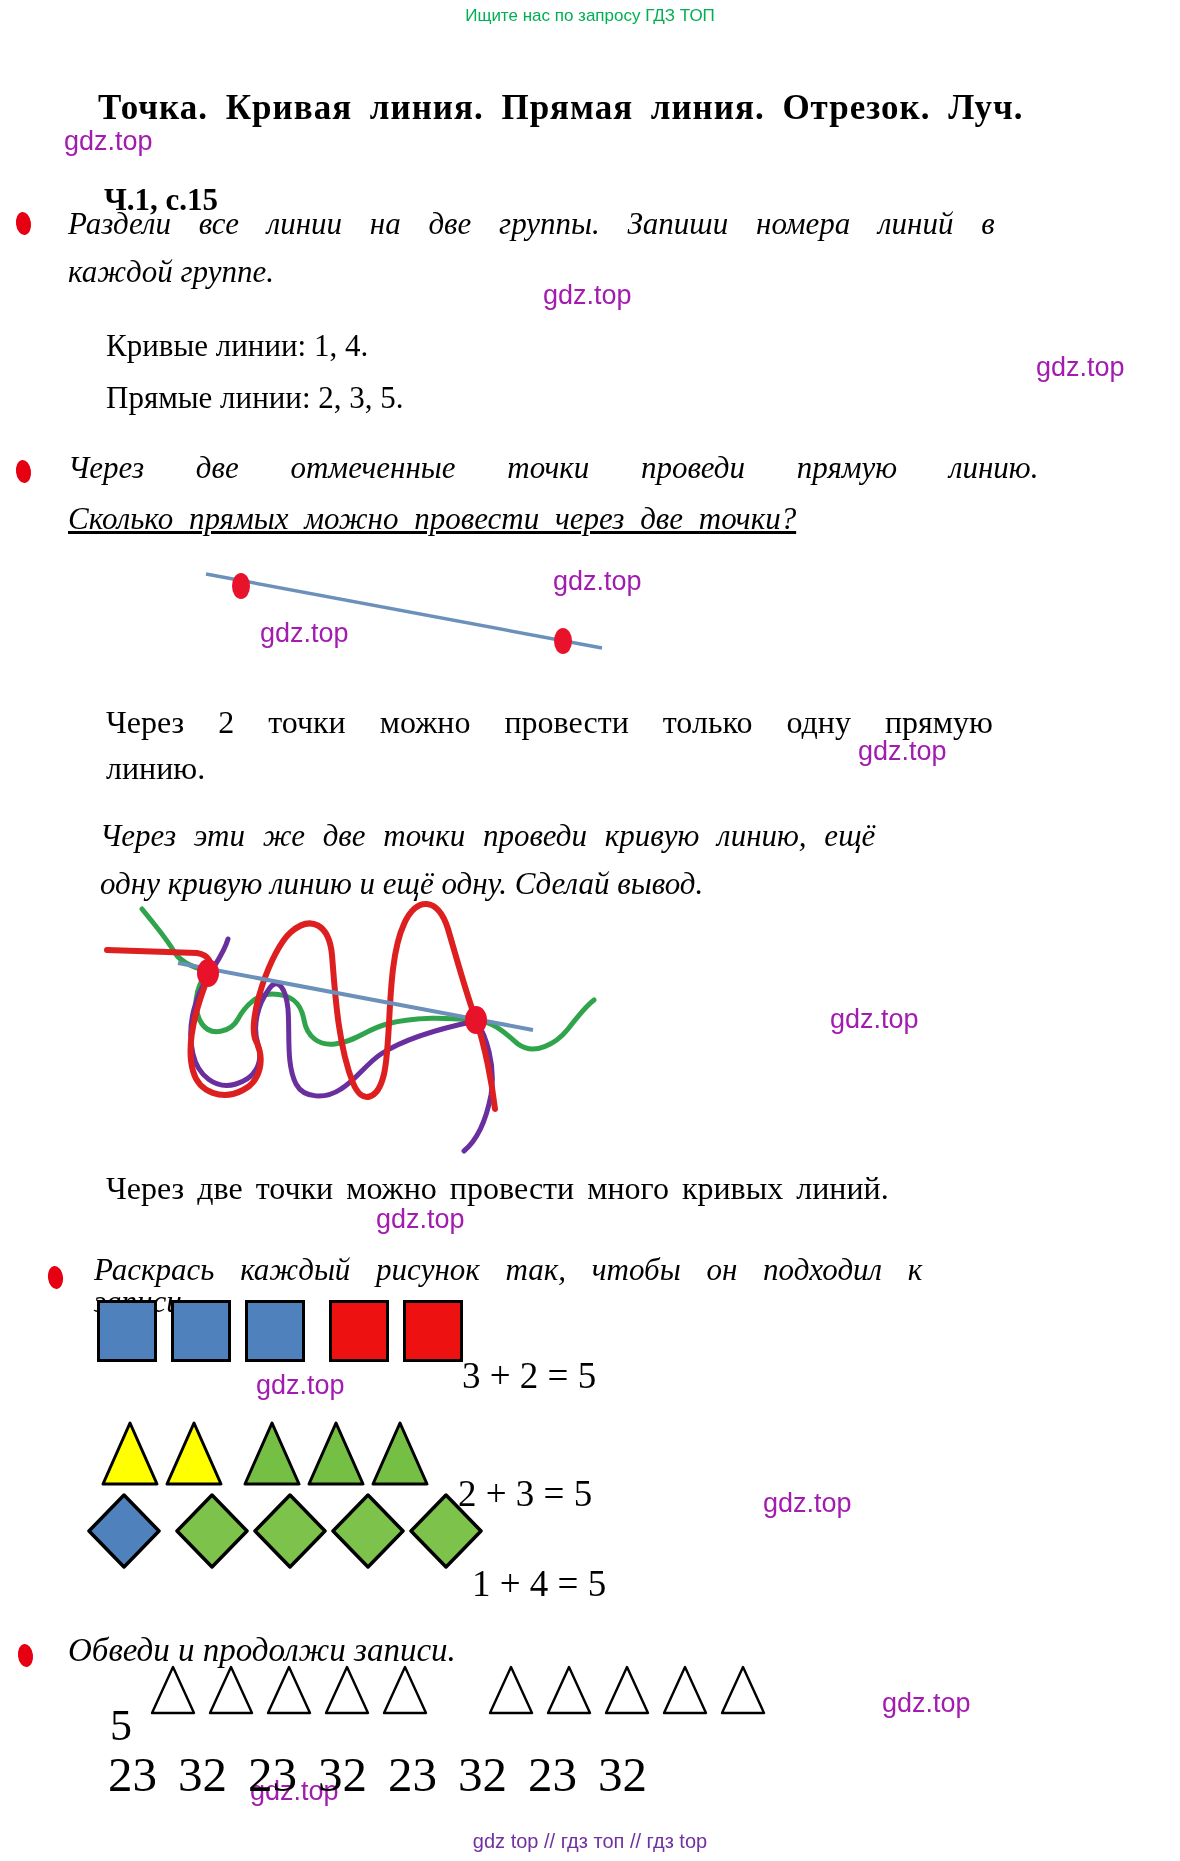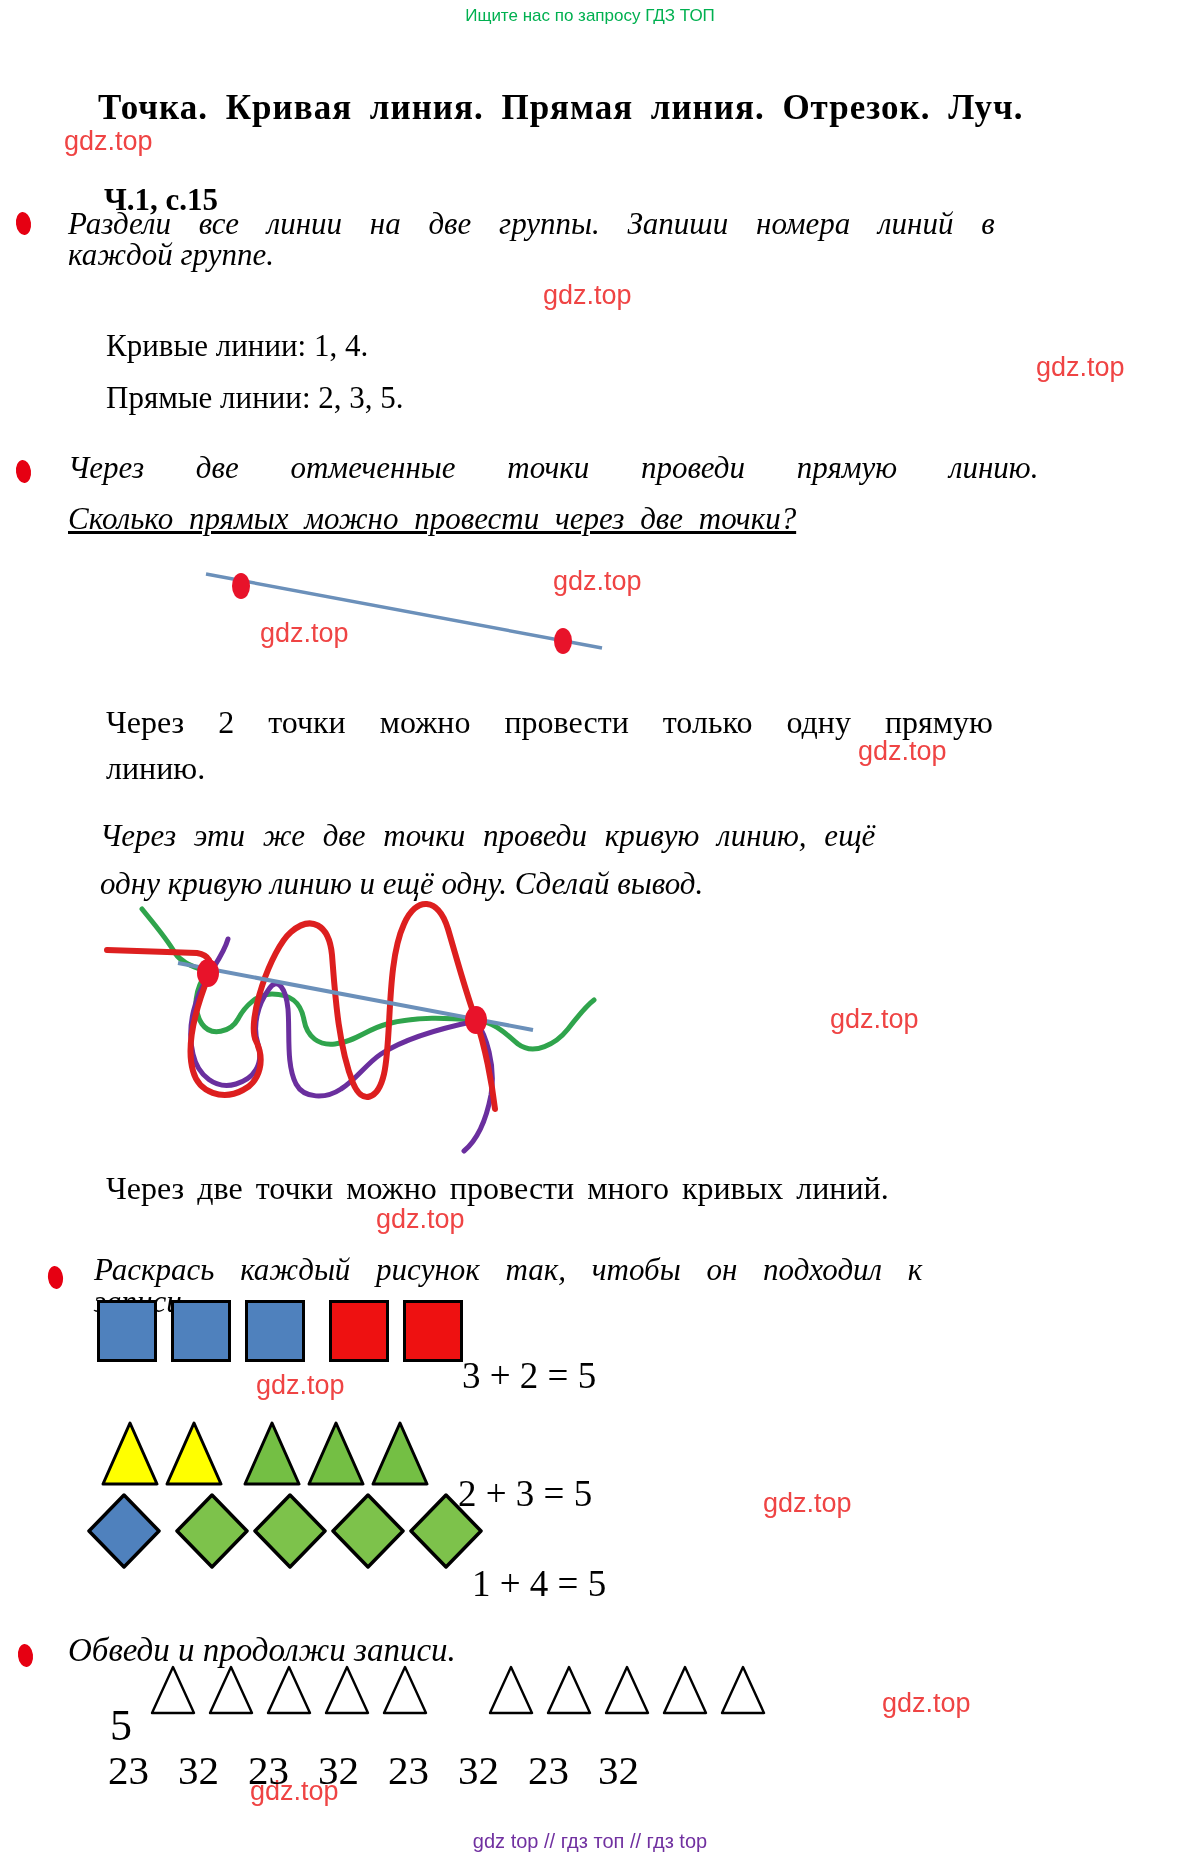--- a/index.html
+++ b/index.html
@@ -3,32 +3,32 @@
 <meta charset="utf-8">
 <style>
   html,body{margin:0;padding:0;background:#fff;}
   #canvas{position:relative;width:1180px;height:1861px;background:#ffffff;overflow:hidden;
           font-family:"Liberation Serif",serif;color:#000;}
   .abs{position:absolute;white-space:nowrap;}
   .sans{font-family:"Liberation Sans",sans-serif;}
   .serif{font-family:"Liberation Serif",serif;margin-top:24px;}
   .script{font-family:"Liberation Serif",serif;font-style:italic;}
   .bold{font-weight:bold;}
-  .wm{position:absolute;font-family:"Liberation Sans",sans-serif;font-size:27px;color:#ef4444;white-space:nowrap;}
+  .wm{position:absolute;font-family:"Liberation Sans",sans-serif;font-size:27px;color:#a21caf;white-space:nowrap;}
   .bullet{position:absolute;width:15px;height:23px;border-radius:50%;background:#e60012;transform:rotate(-7deg);}
   .promo{left:0;right:0;top:6px;text-align:center;font-size:17px;color:#00b050;}
   .title{left:98px;top:64px;font-size:35px;letter-spacing:1px;word-spacing:8px;}
   .pageref{left:104px;top:158px;font-size:31px;}
   .taskline{font-size:31px;}
   .ansline{font-size:31px;}
   .stateline{font-size:32px;}
   .eq{position:absolute;font-size:37px;white-space:nowrap;}
   .shape-row{position:absolute;display:flex;align-items:flex-end;}
   .sq{width:60px;height:62px;border:3px solid #000;box-sizing:border-box;}
-  .numbers{position:absolute;display:flex;font-size:41px;align-items:flex-end;}
+  .numbers{position:absolute;display:flex;font-size:49px;align-items:flex-end;}
   .numbers span{display:inline-block;width:70px;}
   .five{left:110px;top:1676px;font-size:44px;}
   .footer{left:0;right:0;top:1830px;text-align:center;font-size:20px;color:#7030a0;}
 </style>
 </head>
 <body>
 
 <div id="canvas">
 
   <div class="abs promo sans">Ищите нас по запросу ГДЗ ТОП</div>
@@ -45,21 +45,21 @@
   <div class="wm" style="left:376px;top:1204px;">gdz.top</div>
   <div class="wm" style="left:256px;top:1370px;">gdz.top</div>
   <div class="wm" style="left:763px;top:1488px;">gdz.top</div>
   <div class="wm" style="left:882px;top:1688px;">gdz.top</div>
   <div class="wm" style="left:250px;top:1776px;">gdz.top</div>
 
   <div class="abs pageref bold serif">Ч.1, с.15</div>
 
   <div class="bullet" style="left:16px;top:212px;"></div>
   <div class="abs script taskline" style="left:68px;top:206px;word-spacing:20px;text-align:right;">Раздели все линии на две группы. Запиши номера линий в</div>
-  <div class="abs script taskline" style="left:68px;top:237px;">каждой группе.</div>
+  <div class="abs script taskline" style="left:68px;top:254px;">каждой группе.</div>
   <div class="abs serif ansline" style="left:106px;top:304px;">Кривые линии: 1, 4.</div>
   <div class="abs serif ansline" style="left:106px;top:356px;">Прямые линии: 2, 3, 5.</div>
 
   <div class="bullet" style="left:16px;top:460px;"></div>
   <div class="abs script taskline" style="left:68px;top:450px;word-spacing:44px;">Через две отмеченные точки проведи прямую линию.</div>
   <div class="abs script taskline" style="left:68px;top:501px;word-spacing:8px;text-decoration:underline;">Сколько прямых можно провести через две точки?</div>
 
   <svg class="abs" style="left:170px;top:558px;" width="470" height="108" viewBox="0 0 470 108">
     <line x1="36" y1="16" x2="432" y2="90" stroke-width="3.5" stroke="#6b90ba"></line>
     <ellipse cx="71" cy="28" rx="9" ry="13" fill="#e8132a"></ellipse>

